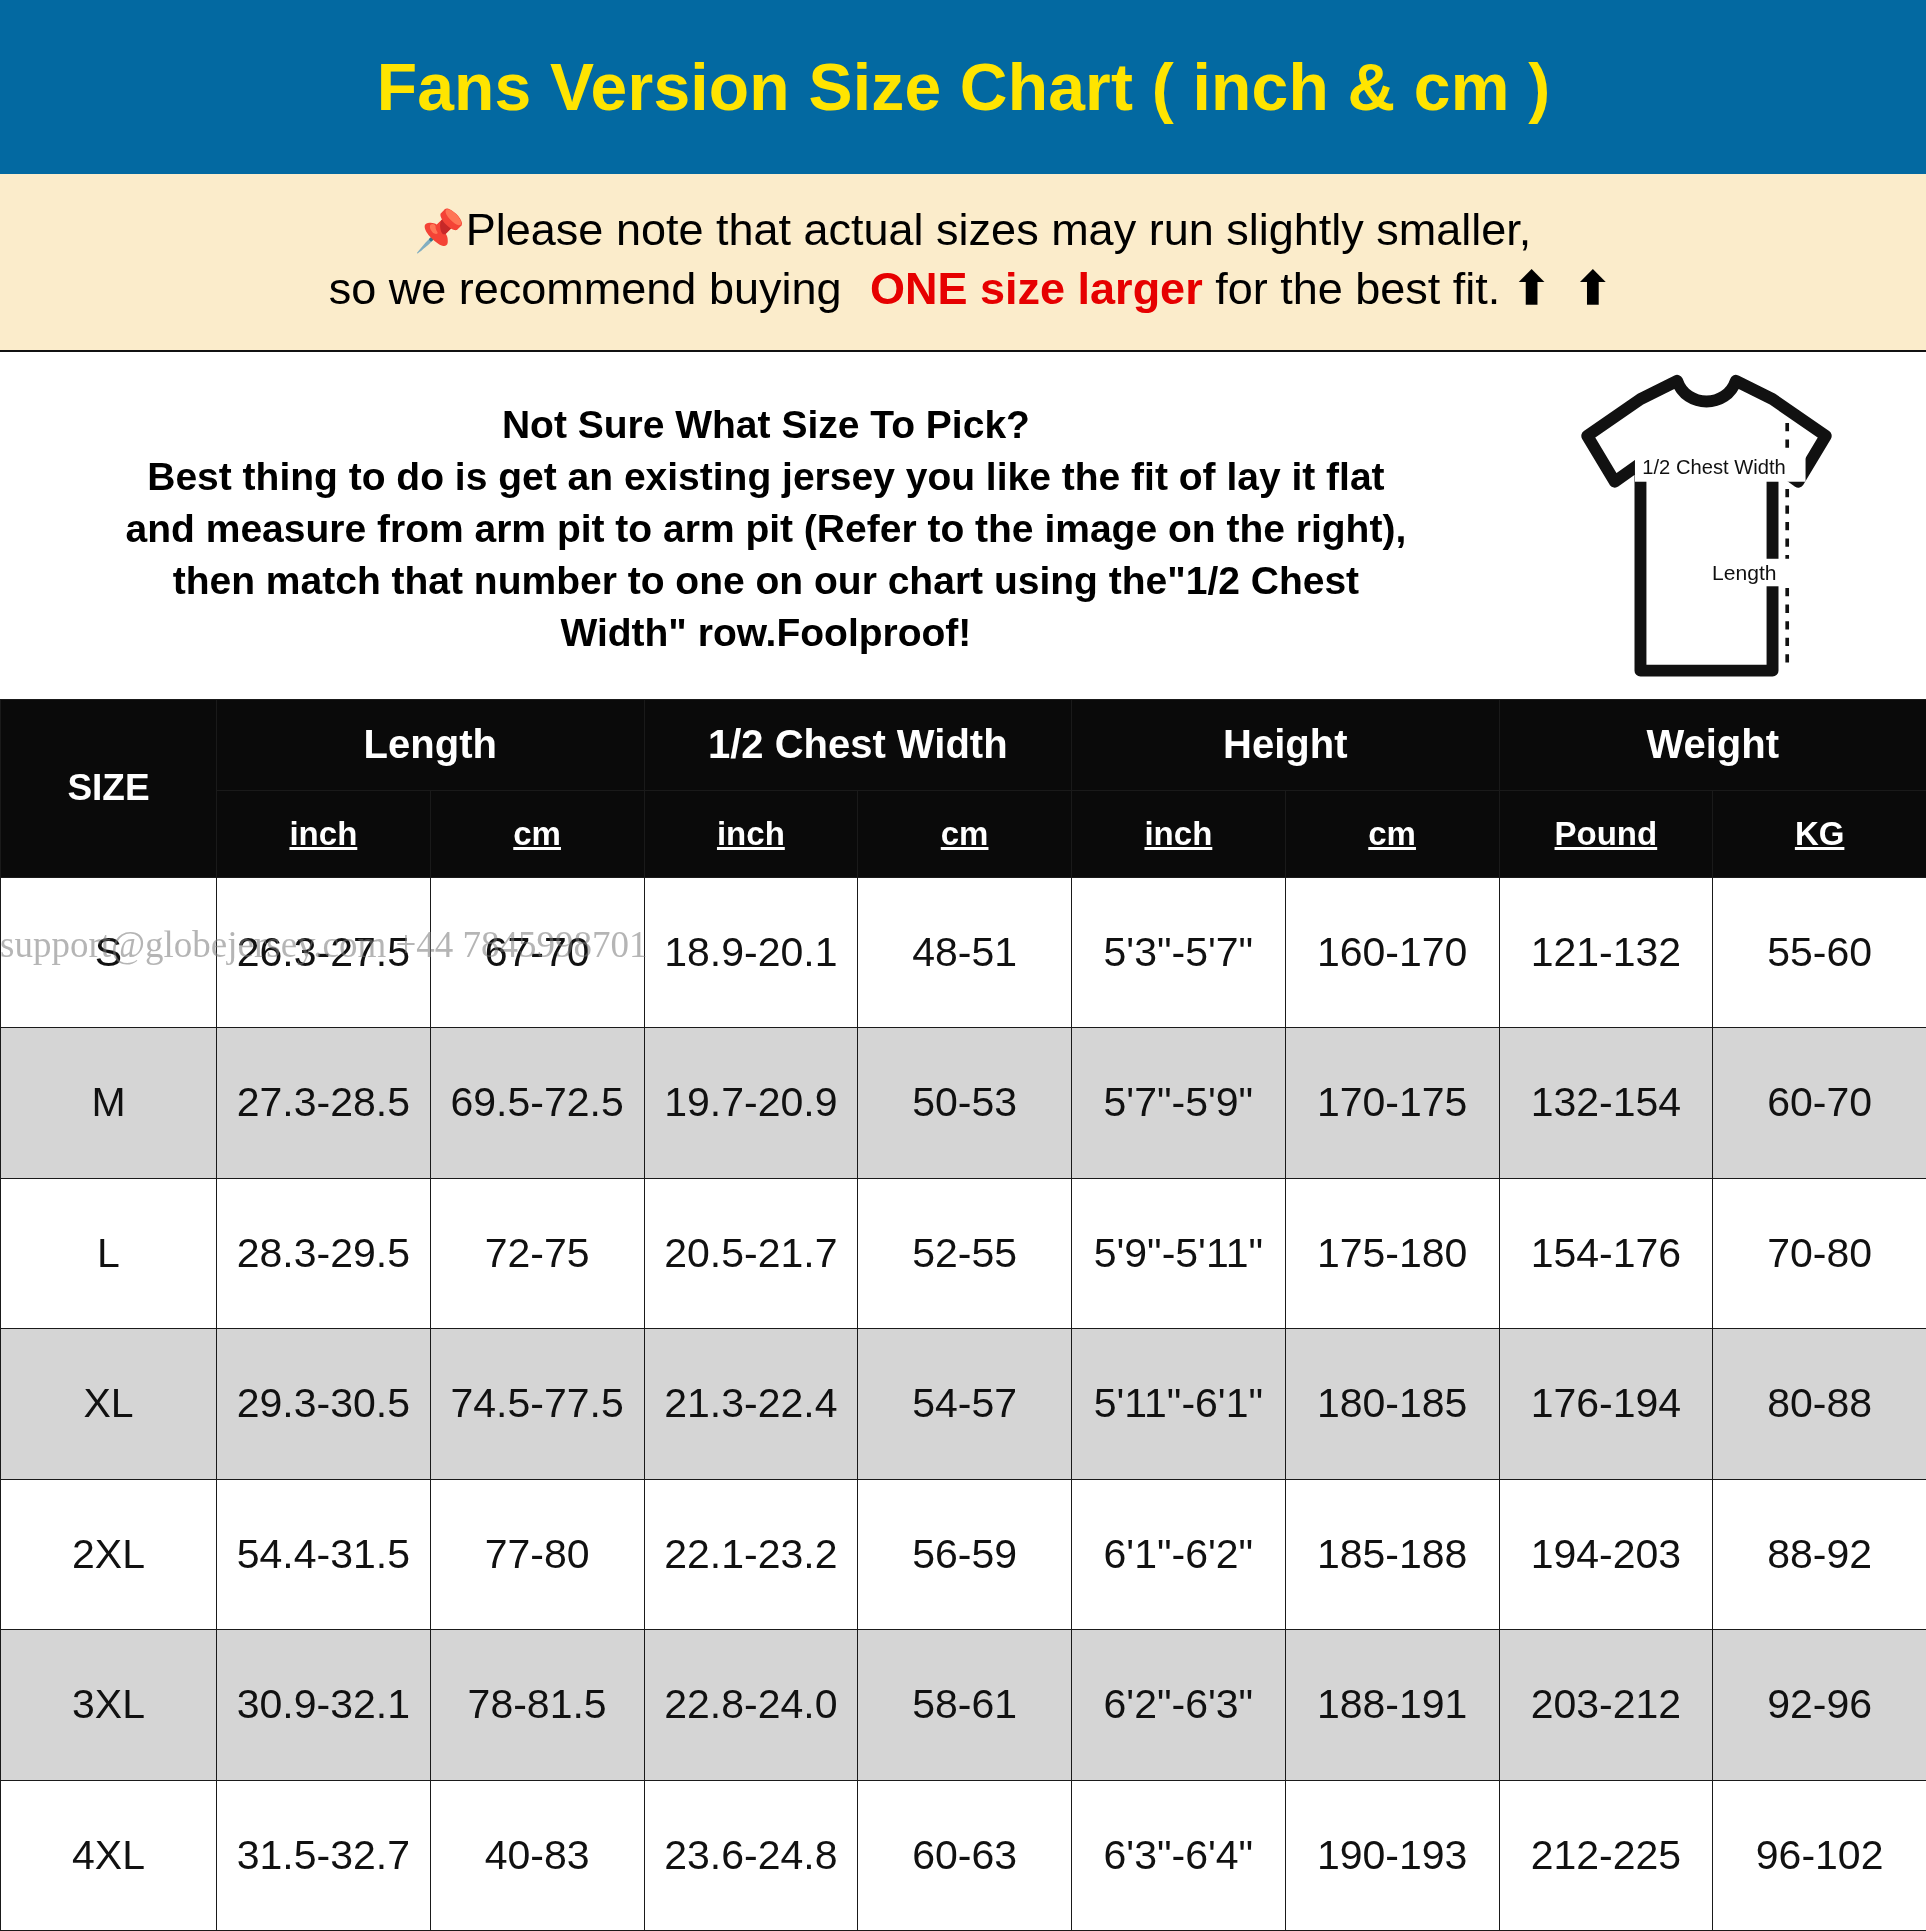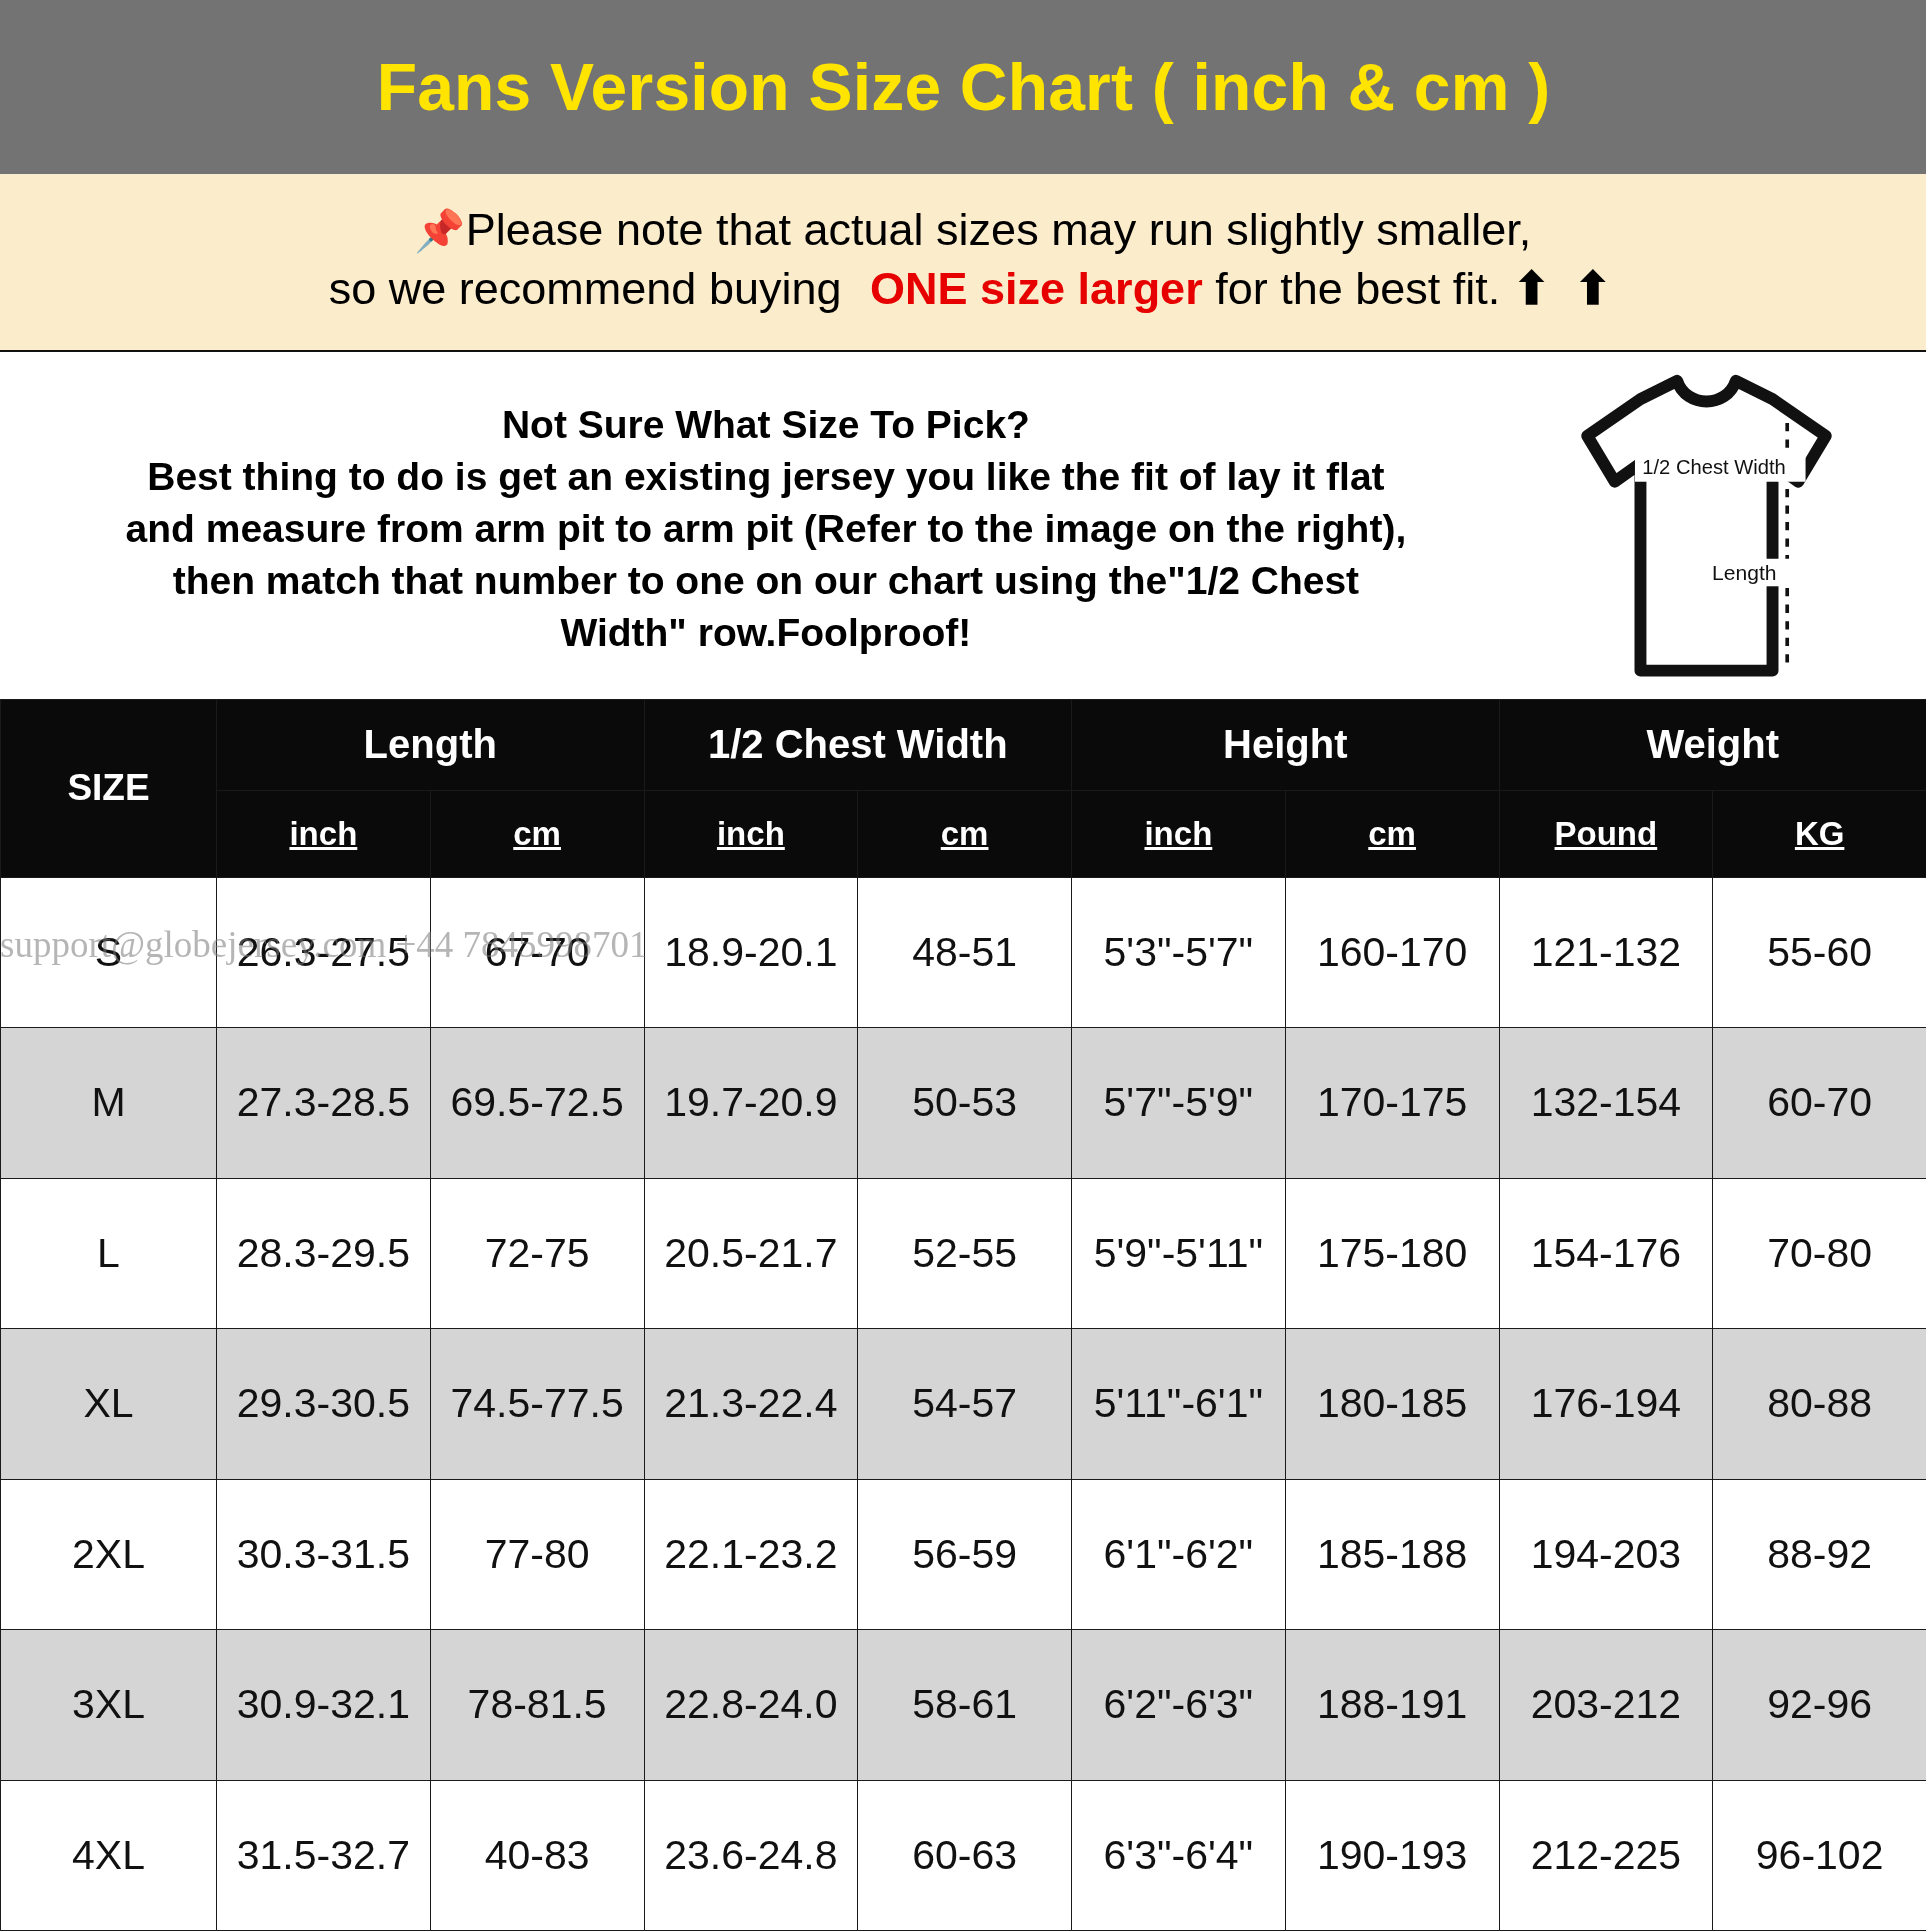--- a/index.html
+++ b/index.html
@@ -18,21 +18,21 @@
     height: 1931px;
     box-sizing: border-box;
     display: flex;
     flex-direction: column;
     position: relative;
     overflow: hidden;
   }
 
   
   .title-bar {
-    background: #737373;
+    background: #0369a1;
     height: 174px;
     display: flex;
     align-items: center;
     justify-content: center;
   }
   .title-bar h1 {
     margin: 0;
     color: #ffe400;
     font-size: 66px;
     font-weight: bold;
@@ -234,21 +234,21 @@
         <td>74.5-77.5</td>
         <td>21.3-22.4</td>
         <td>54-57</td>
         <td>5'11"-6'1"</td>
         <td>180-185</td>
         <td>176-194</td>
         <td>80-88</td>
       </tr>
       <tr>
         <td>2XL</td>
-        <td>30.3-31.5</td>
+        <td>54.4-31.5</td>
         <td>77-80</td>
         <td>22.1-23.2</td>
         <td>56-59</td>
         <td>6'1"-6'2"</td>
         <td>185-188</td>
         <td>194-203</td>
         <td>88-92</td>
       </tr>
       <tr class="alt">
         <td>3XL</td>

